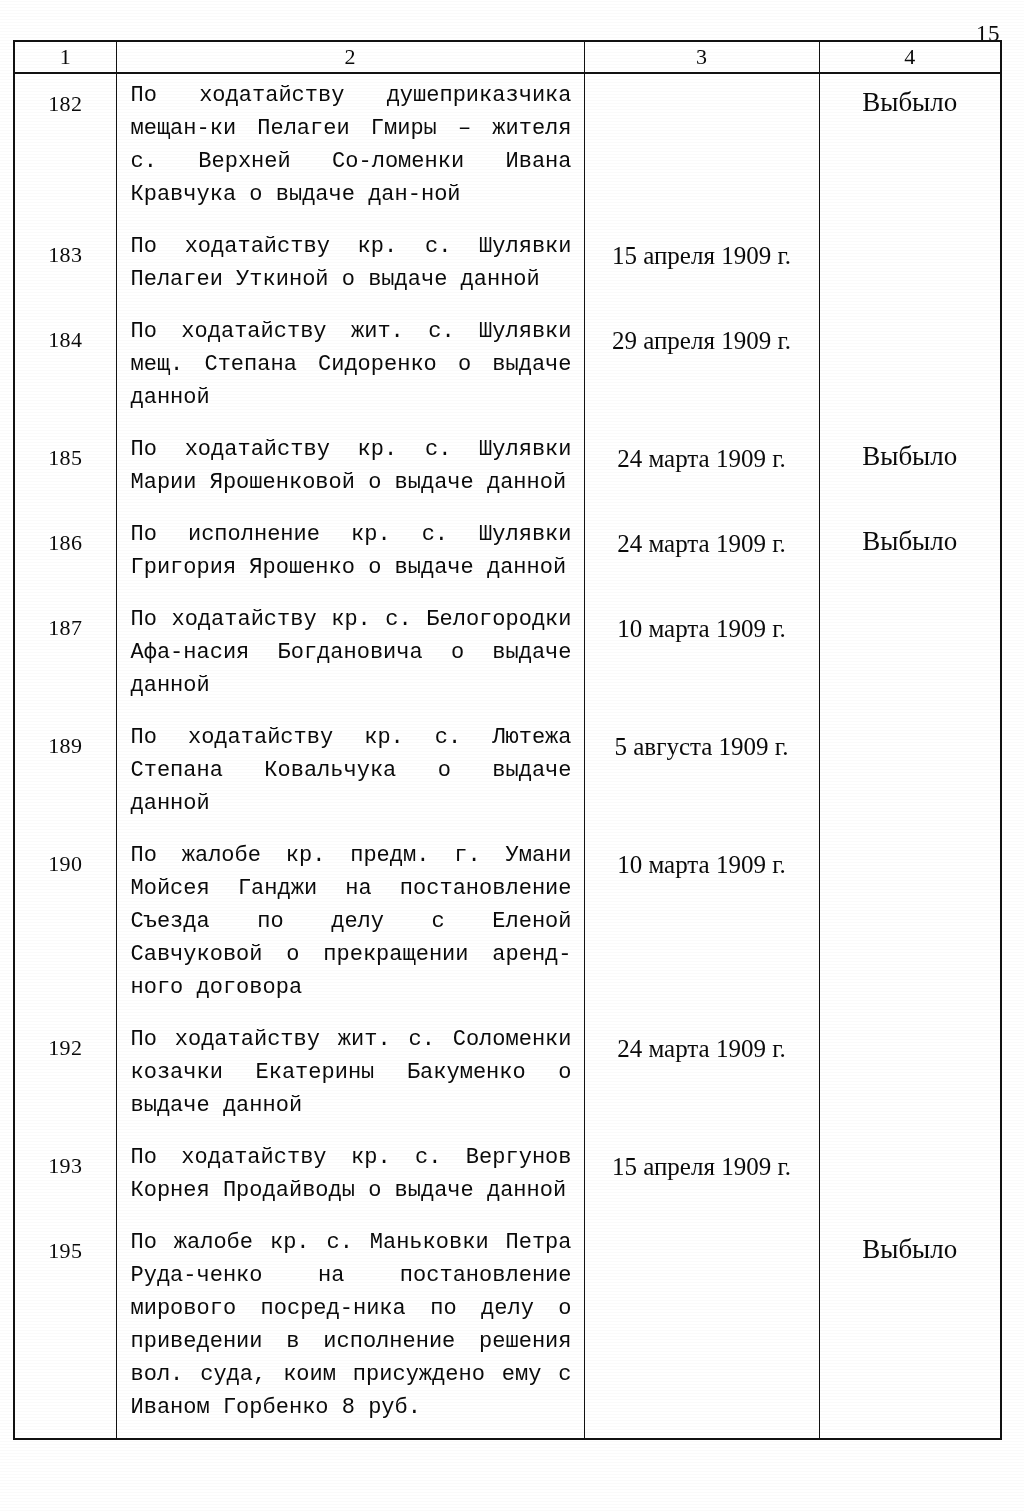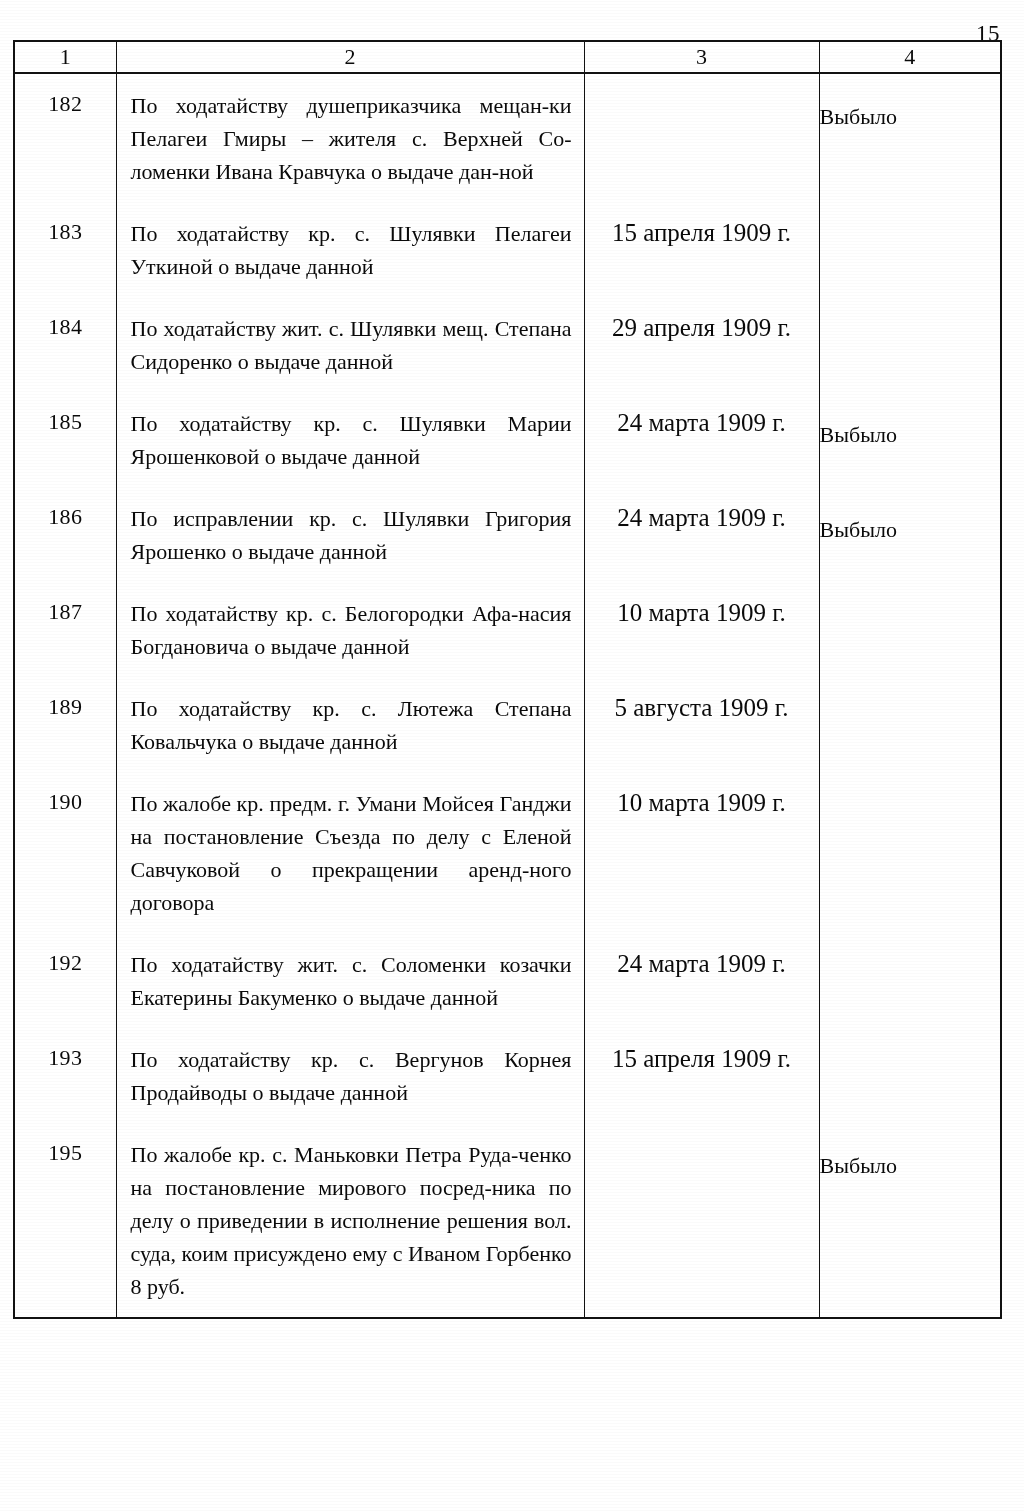--- a/index.html
+++ b/index.html
@@ -74,32 +74,34 @@
     font-size: 22px;
     padding-top: 17px;
     letter-spacing: 0.4px;
     margin-left: 40px;
   }
   td.col-desc {
     font-size: 22px;
     line-height: 33px;
     text-align: justify;
     text-align-last: left;
-    padding: 15px 12px 16px 14px;
+    padding: 5px 12px 16px 14px;
     hyphens: manual;
+    font-family: Liberation Mono, monospace;
   }
   td.col-date {
     text-align: center;
     font-size: 25px;
     padding-top: 17px;
     white-space: nowrap;
   }
   td.col-note {
-    font-size: 22px;
-    padding-top: 30px;
+    text-align: center;
+    font-size: 27px;
+    padding-top: 13px;
   }
 
   
   tr.entry-row td { padding-bottom: 14px; }
 
   
   .grain {
     position: absolute;
     inset: 0;
     pointer-events: none;
@@ -148,21 +150,21 @@
         <td class="col-note"></td>
       </tr>
       <tr class="entry-row">
         <td class="col-num">185</td>
         <td class="col-desc">По ходатайству кр. с. Шулявки Марии Ярошенковой о выдаче данной</td>
         <td class="col-date">24 марта 1909 г.</td>
         <td class="col-note">Выбыло</td>
       </tr>
       <tr class="entry-row">
         <td class="col-num">186</td>
-        <td class="col-desc">По исправлении кр. с. Шулявки Григория Ярошенко о выдаче данной</td>
+        <td class="col-desc">По исполнение кр. с. Шулявки Григория Ярошенко о выдаче данной</td>
         <td class="col-date">24 марта 1909 г.</td>
         <td class="col-note">Выбыло</td>
       </tr>
       <tr class="entry-row">
         <td class="col-num">187</td>
         <td class="col-desc">По ходатайству кр. с. Белогородки Афа-насия Богдановича о выдаче данной</td>
         <td class="col-date">10 марта 1909 г.</td>
         <td class="col-note"></td>
       </tr>
       <tr class="entry-row">

